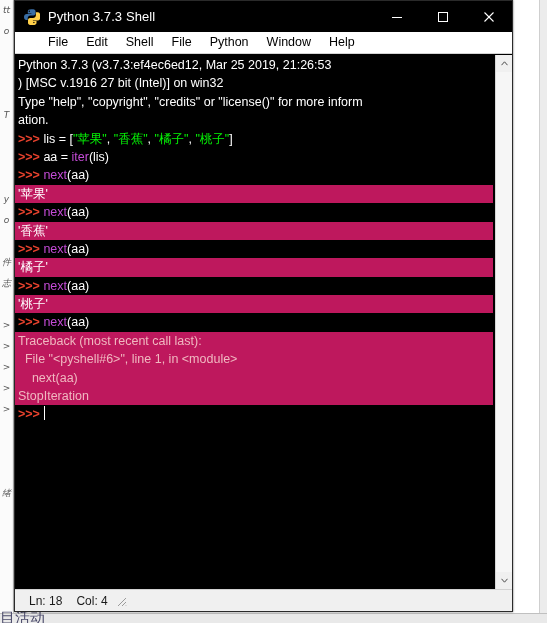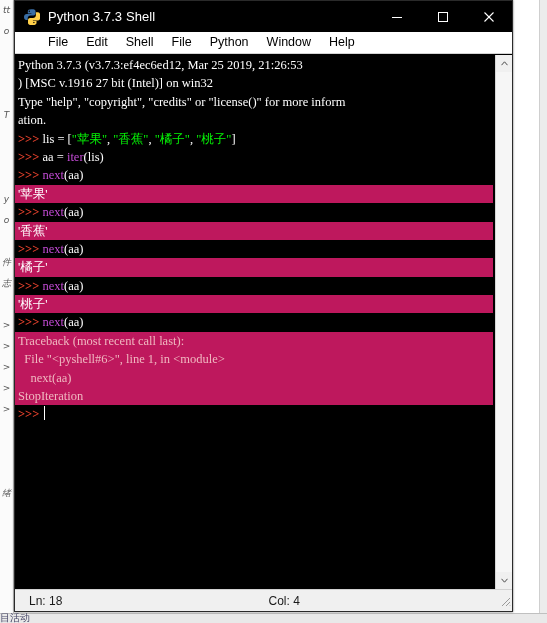--- a/index.html
+++ b/index.html
@@ -53,21 +53,21 @@
     left: 0; bottom: 0;
     width: 547px; height: 10px;
     background: #e9e9e9;
     border-top: 1px solid #c0c0c0;
     box-sizing: border-box;
   }
   .bg-bottom-text {
     position: absolute;
     left: 0; bottom: 0;
     font-family: "DejaVu Sans", sans-serif;
-    font-size: 10px;
+    font-size: 15px;
     color: #4a4a6a;
     line-height: 10px;
     white-space: pre;
   }
   .bg-right-edge {
     position: absolute;
     right: 0; top: 0;
     width: 8px; height: 623px;
     background: #ececec;
     border-left: 1px solid #cfcfcf;
@@ -182,21 +182,21 @@
     color: #4b4b4b;
     font-size: 8px;
     font-family: "DejaVu Sans", sans-serif;
     background: #f0f0f0;
     user-select: none;
   }
   .vs-track { flex: 1 1 auto; background: #f6f6f6; }
 
   
   .line {
-    font-family: Liberation Serif, serif;
+    font-family: Liberation Sans, sans-serif;
     font-size: 12.5px;
     line-height: 18.4px;
     white-space: pre;
     padding-left: 3px;
     color: #ffffff;
     height: 18.4px;
     box-sizing: border-box;
   }
   .line.hl-full { background: #be185d; margin-right: 2px; }
 
@@ -216,21 +216,21 @@
     margin-left: 1px;
   }
 
   
   .statusbar {
     height: 22px;
     background: #f0f0f0;
     border-top: 1px solid #d2d2d2;
     display: flex;
     align-items: center;
-    justify-content: space-between;
+    justify-content: flex-start;
     flex: 0 0 auto;
     box-sizing: border-box;
   }
   .status-text {
     font-size: 12px;
     color: #1a1a1a;
     font-family: "Liberation Sans", sans-serif;
     margin-left: 14px;
     white-space: nowrap;
   }

